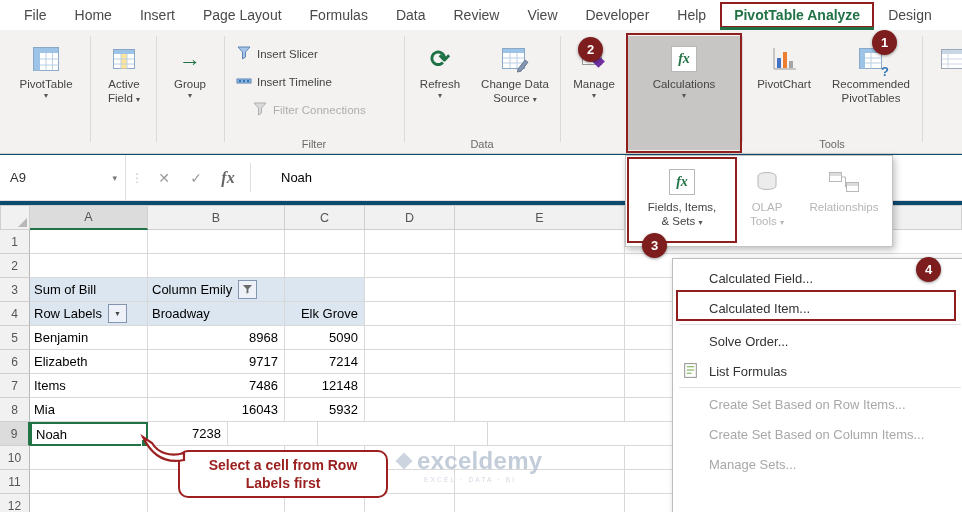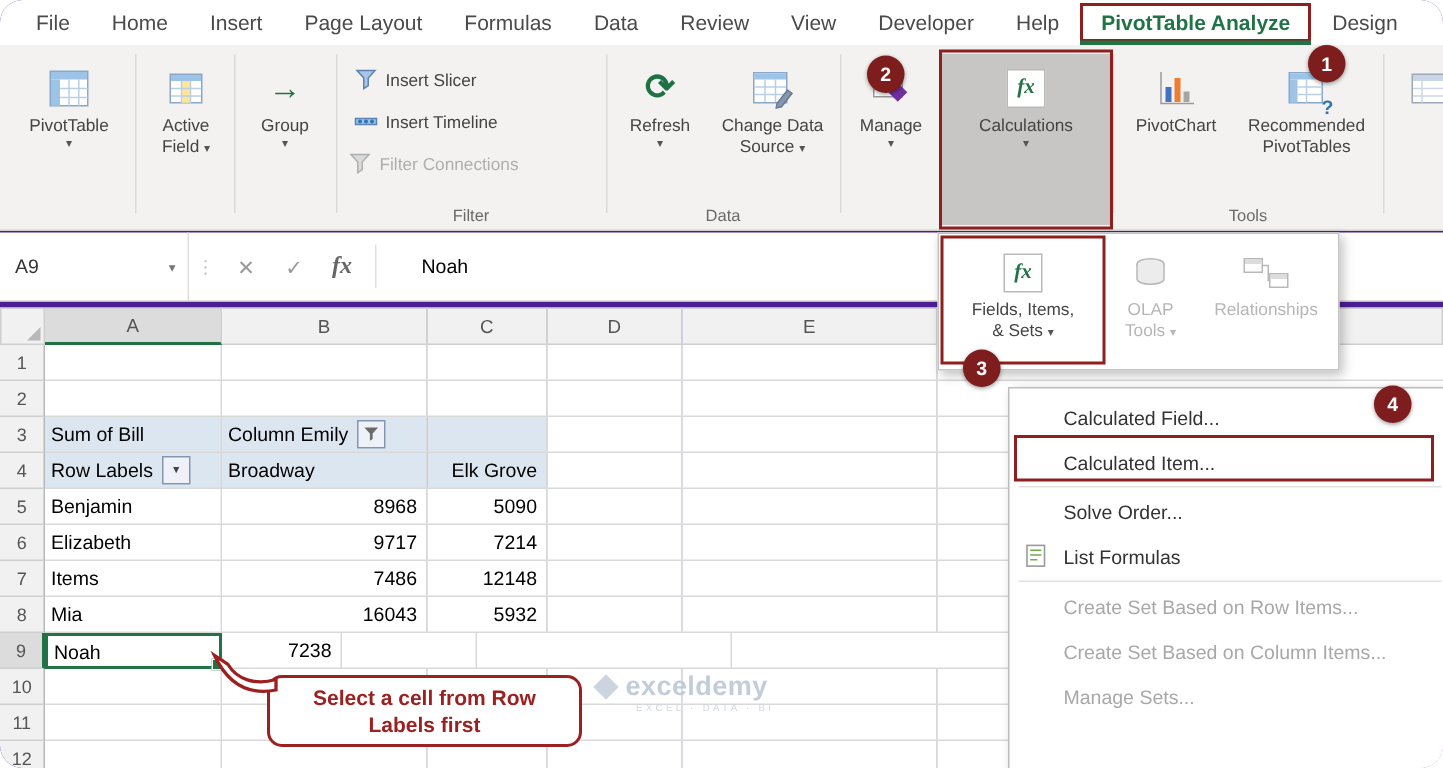--- a/index.html
+++ b/index.html
@@ -1,17 +1,17 @@
 <!DOCTYPE html>
 <html><head>
 <meta charset="utf-8">
 <style>
   html,body { margin:0; padding:0; background:#fff; }
-  .app { position:relative; width:962px; height:512px; overflow:hidden; background:#4c1d95;
-         font-family:"Liberation Sans", sans-serif;border-radius:15px; }
+  .app { position:relative; width:962px; height:512px; overflow:hidden; background:#0c4a6e;
+         font-family:"Liberation Sans", sans-serif; }
 
   
   .menubar { position:absolute; top:0; left:0; width:962px; height:30px; background:#fff;
              display:flex; align-items:center; padding-left:10px; box-sizing:border-box; }
   .mb-item { padding:0 14px; font-size:14px; color:#4a4a4a; white-space:nowrap; line-height:26px; }
   .mb-item.active { color:#217346; font-weight:700; border:2px solid #8f1f1f; padding:0 12px;
                     line-height:22px; position:relative; }
   .active-underline { position:absolute; left:-2px; right:-2px; bottom:-4px; height:3px; background:#217346; }
 
   
@@ -103,21 +103,21 @@
   .callout { position:absolute; left:178px; top:450px; width:210px; background:#fff;
              border:2.5px solid #9c2020; border-radius:10px; color:#9c2020; font-weight:700;
              font-size:14px; text-align:center; padding:4px 10px; box-sizing:border-box;
              z-index:4; line-height:18px; }
   .callout-tail { position:absolute; left:140px; top:434px; z-index:4; }
 
   
   .wm { position:absolute; left:398px; top:447px; z-index:3; opacity:.9; }
   .wm-row { display:flex; align-items:center; gap:7px; }
   .wm-diamond { width:12px; height:12px; background:#c6d0dc; transform:rotate(45deg); flex:none; }
-  .wm-name { font-size:18px; font-weight:700; color:#bdc8d6; letter-spacing:.3px; }
+  .wm-name { font-size:24px; font-weight:700; color:#bdc8d6; letter-spacing:.3px; }
   .wm-tag { font-size:6.5px; letter-spacing:2.2px; margin-left:26px; color:#ccd5df; margin-top:1px; }
 </style>
 </head>
 <body>
 
 <div class="app">
 
   <div class="menubar">
     <div class="mb-item">File</div>
     <div class="mb-item">Home</div>
@@ -190,21 +190,21 @@
       <span>
         <svg width="16" height="16" viewBox="0 0 16 16">
             <rect x="1" y="6" width="14" height="4" fill="#9dc3e6" stroke="#5b84b1"></rect>
             <circle cx="4" cy="8" r="1.3" fill="#2e75b6"></circle>
             <circle cx="8" cy="8" r="1.3" fill="#2e75b6"></circle>
             <circle cx="12" cy="8" r="1.3" fill="#2e75b6"></circle>
           </svg>
       </span>
       <span>Insert Timeline</span>
     </div>
-    <div class="small-btn disabled" style="left:232px;top:70px">
+    <div class="small-btn disabled" style="left:252px;top:70px">
       <span>
         <svg width="16" height="16" viewBox="0 0 16 16">
             <path d="M2 2 h12 l-4.5 5 v5 l-3 2 v-7 z" fill="#dadada" stroke="#b0b0b0"></path>
           </svg>
       </span>
       <span>Filter Connections</span>
     </div>
     <div class="grp-label" style="left:224px;width:180px">Filter</div>
 
     <div class="big-btn" style="left:410px;width:60px">

